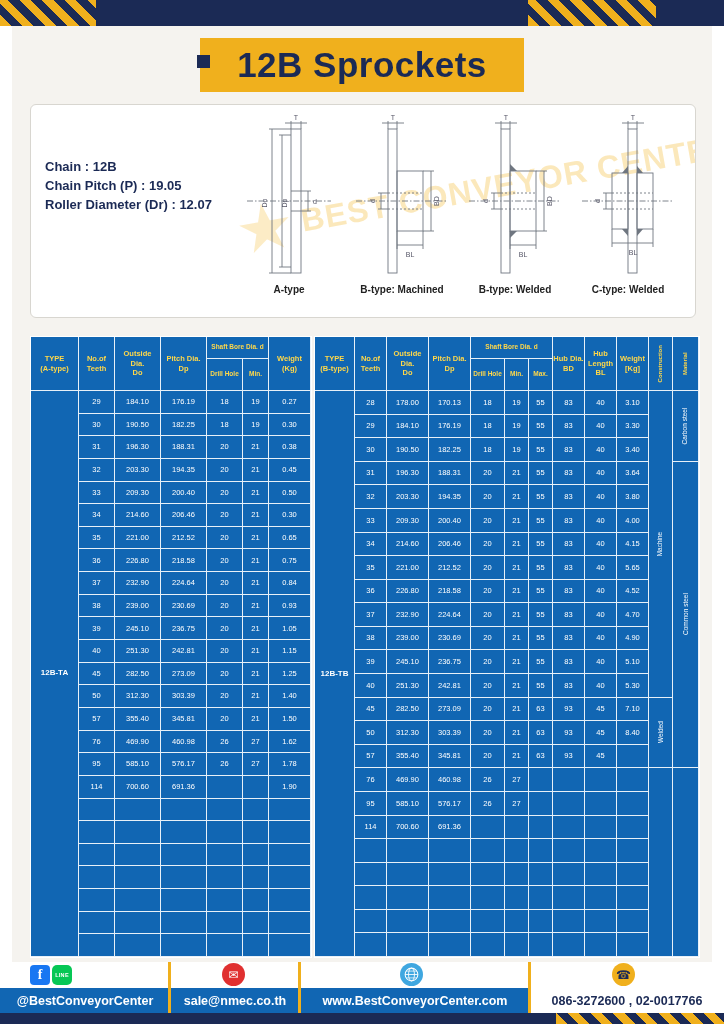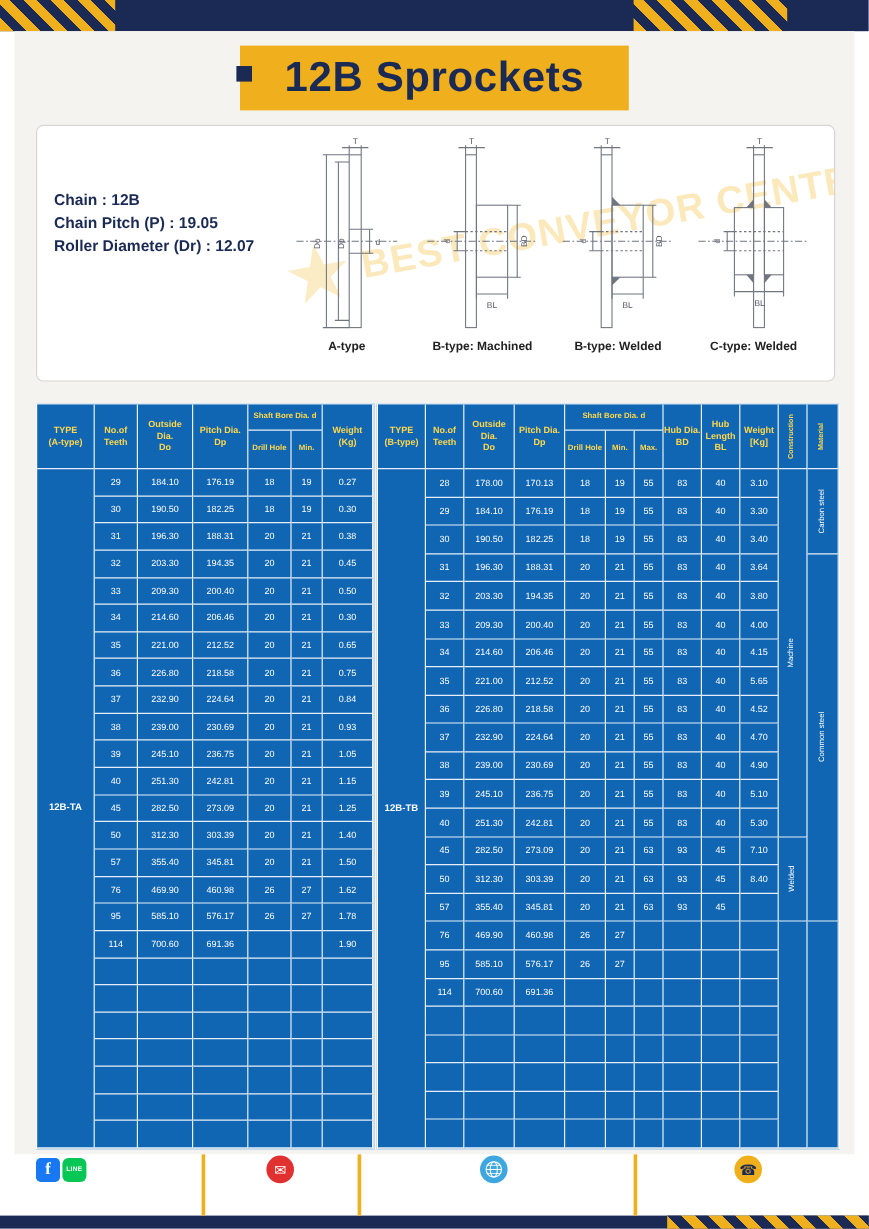--- a/index.html
+++ b/index.html
@@ -635,19 +635,25 @@
       <svg viewBox="0 0 20 20" width="17" height="17">
         <circle cx="10" cy="10" r="7.5" fill="none" stroke="#fff" stroke-width="1.2"></circle>
         <ellipse cx="10" cy="10" rx="3.5" ry="7.5" fill="none" stroke="#fff" stroke-width="1"></ellipse>
         <line x1="2.5" y1="10" x2="17.5" y2="10" stroke="#fff" stroke-width="1"></line>
         <line x1="3.5" y1="6" x2="16.5" y2="6" stroke="#fff" stroke-width=".8"></line>
         <line x1="3.5" y1="14" x2="16.5" y2="14" stroke="#fff" stroke-width=".8"></line>
       </svg>
     </div>
     <div class="icon ic-phone">☎</div>
   </div>
+  <div class="fbar">
+    <div class="fseg s1">@BestConveyorCenter</div>
+    <div class="fseg s2">sale@nmec.co.th</div>
+    <div class="fseg s3">www.BestConveyorCenter.com</div>
+    <div class="fseg s4">086-3272600 , 02-0017766</div>
+  </div>
   <div class="divider" style="left:168px"></div>
   <div class="divider" style="left:298px"></div>
   <div class="divider" style="left:528px"></div>
   <div class="bottombar">
     <div class="hazard hz-b"></div>
   </div>
 </div>
 
 </body></html>

